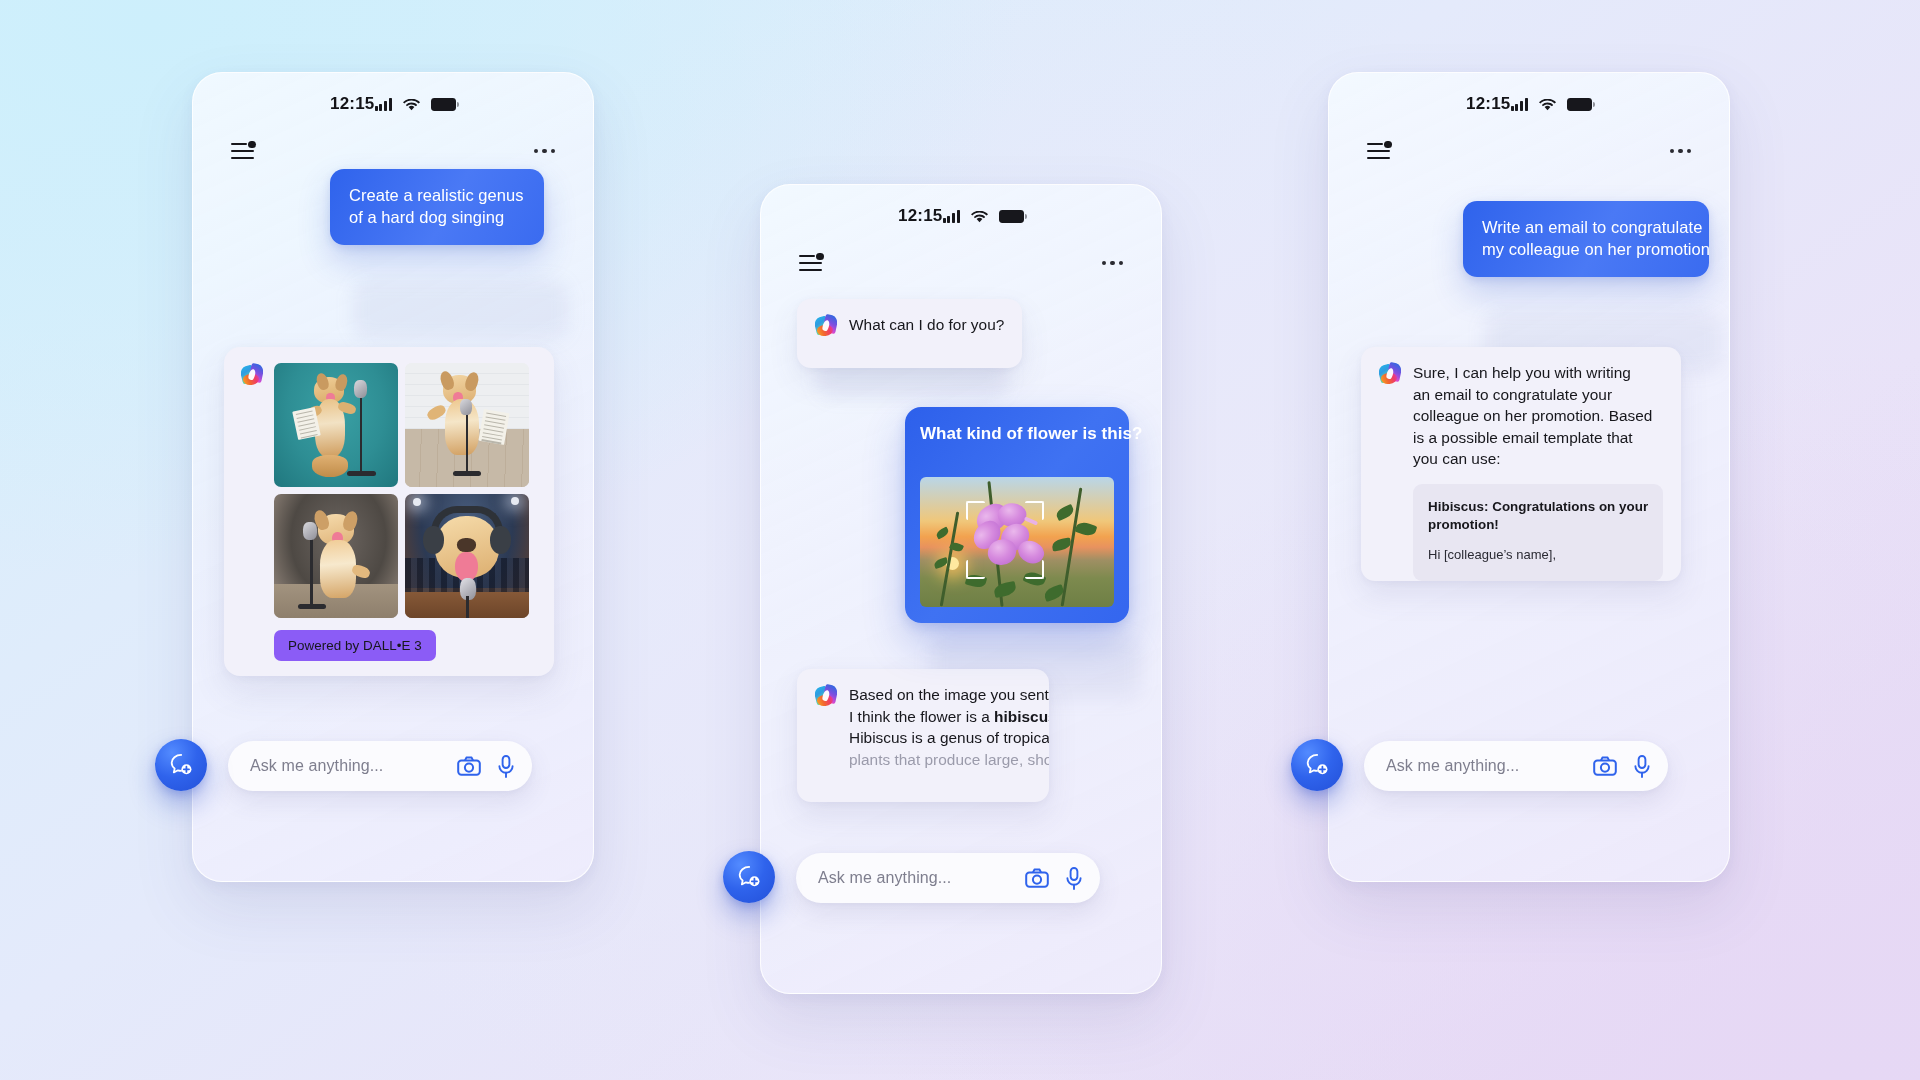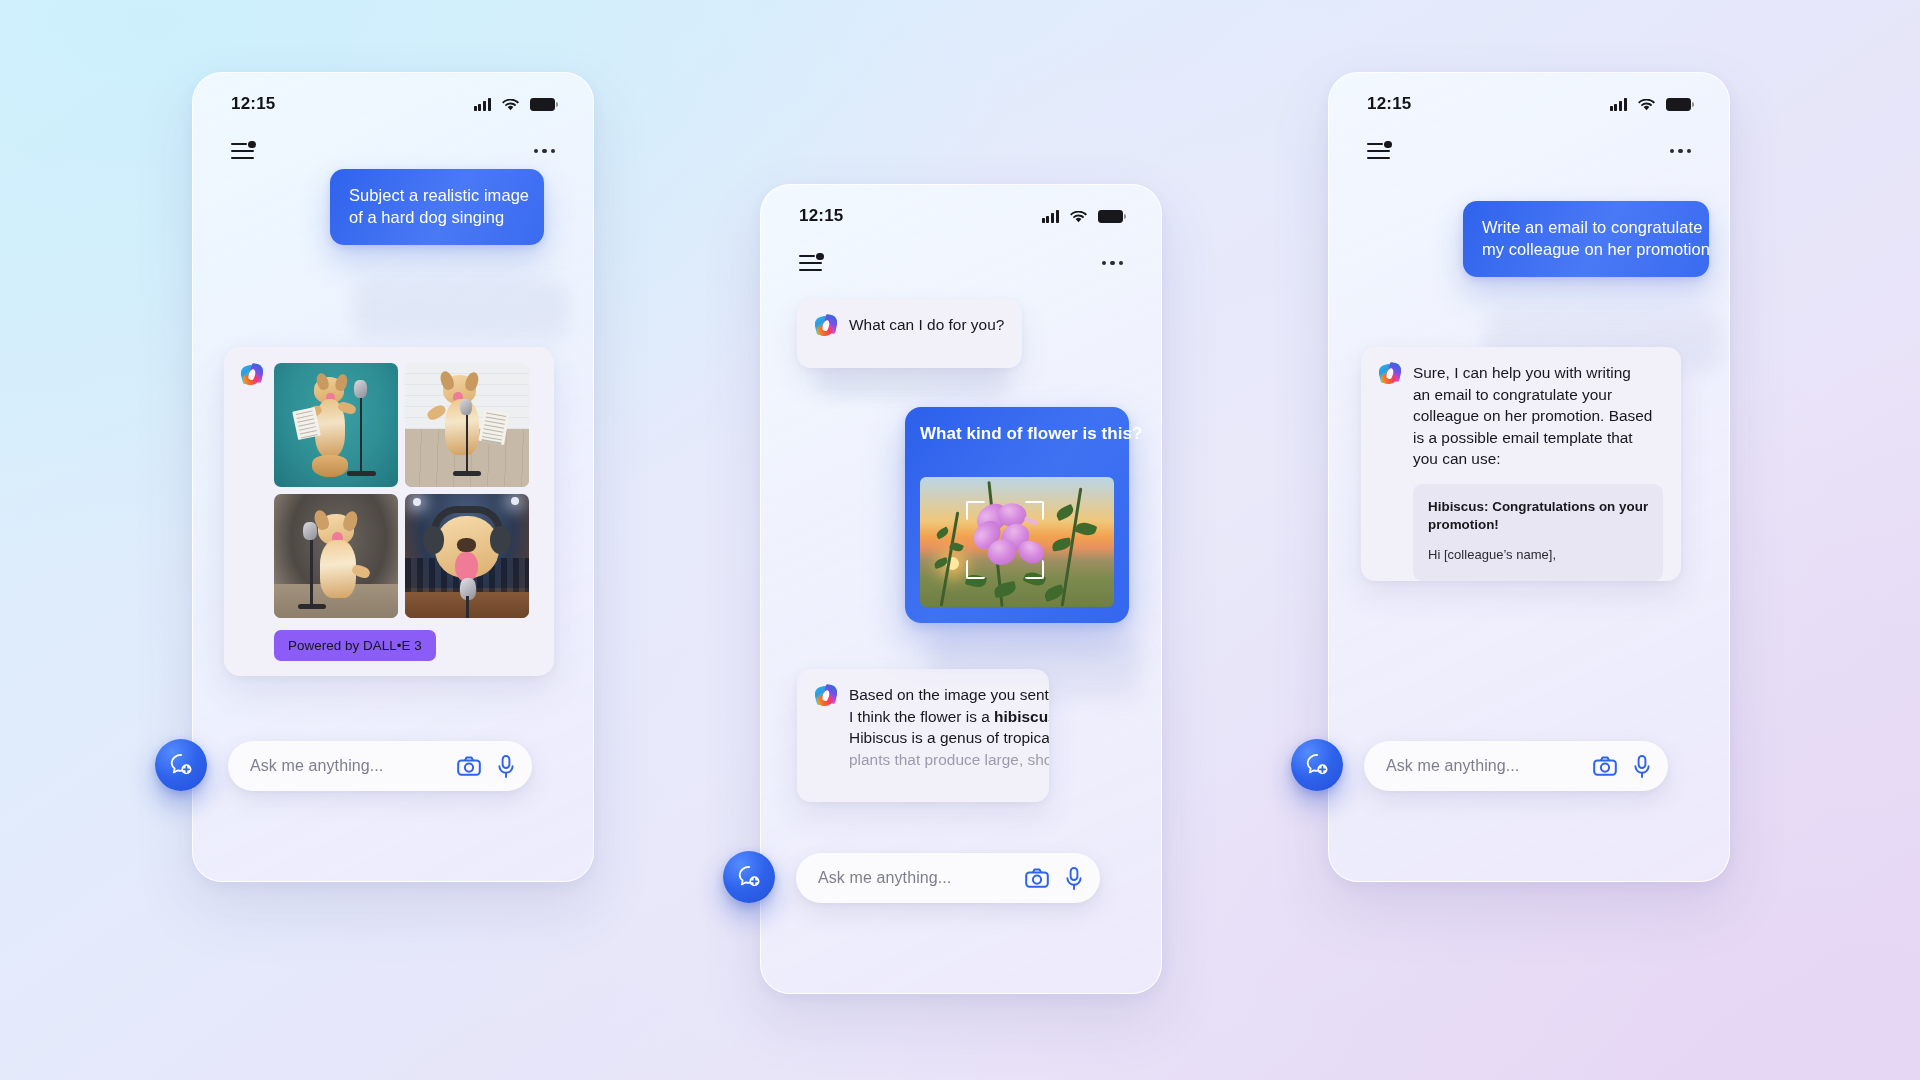--- a/index.html
+++ b/index.html
@@ -34,21 +34,21 @@
   .phone-inner { position: absolute; inset: 0; border-radius: 30px; overflow: hidden; }
 
   #phone-1 { left: 192px; top: 72px;  width: 402px; height: 810px; }
   #phone-2 { left: 760px; top: 184px; width: 402px; height: 810px; }
   #phone-3 { left: 1328px;top: 72px;  width: 402px; height: 810px; }
 
   
   .status-bar {
     position: absolute; left: 0; right: 0; top: 18px;
     height: 26px;
-    display: flex; align-items: center; justify-content: space-between;
+    display: flex; align-items: center; justify-content: center;
     padding: 0 38px;
   }
   .status-time { font-size: 17px; font-weight: 700; color: #141418; letter-spacing: .2px; }
   .status-icons { display: flex; align-items: center; gap: 11px; }
 
   .ico-signal { display: flex; align-items: flex-end; gap: 1.7px; height: 13px; }
   .ico-signal i { display: block; width: 3.1px; background: #17171c; border-radius: .8px; }
   .ico-signal i:nth-child(1){height:4.5px}
   .ico-signal i:nth-child(2){height:7px}
   .ico-signal i:nth-child(3){height:9.5px}
@@ -313,21 +313,21 @@
             <span class="ln l3"></span>
         </div>
         <div class="ico-more">
             <span></span>
             <span></span>
             <span></span>
           </div>
       </div>
 
       <div class="bubble-user" style="left:137px; top:96px; width:214px;">
-        <span class="line">Subject a realistic image</span>
+        <span class="line">Create a realistic genus</span>
         <span class="line">of a hard dog singing</span>
       </div>
       <div class="ghost" style="left:160px; top:208px; width:215px; height:58px;"></div>
 
       <div class="img-card" style="left:31px; top:274px; width:330px;">
         <div class="copilot-logo">
           <span class="cl-a"></span>
             <span class="cl-b"></span>
             <span class="cl-c"></span>
             <span class="cl-w"></span>

